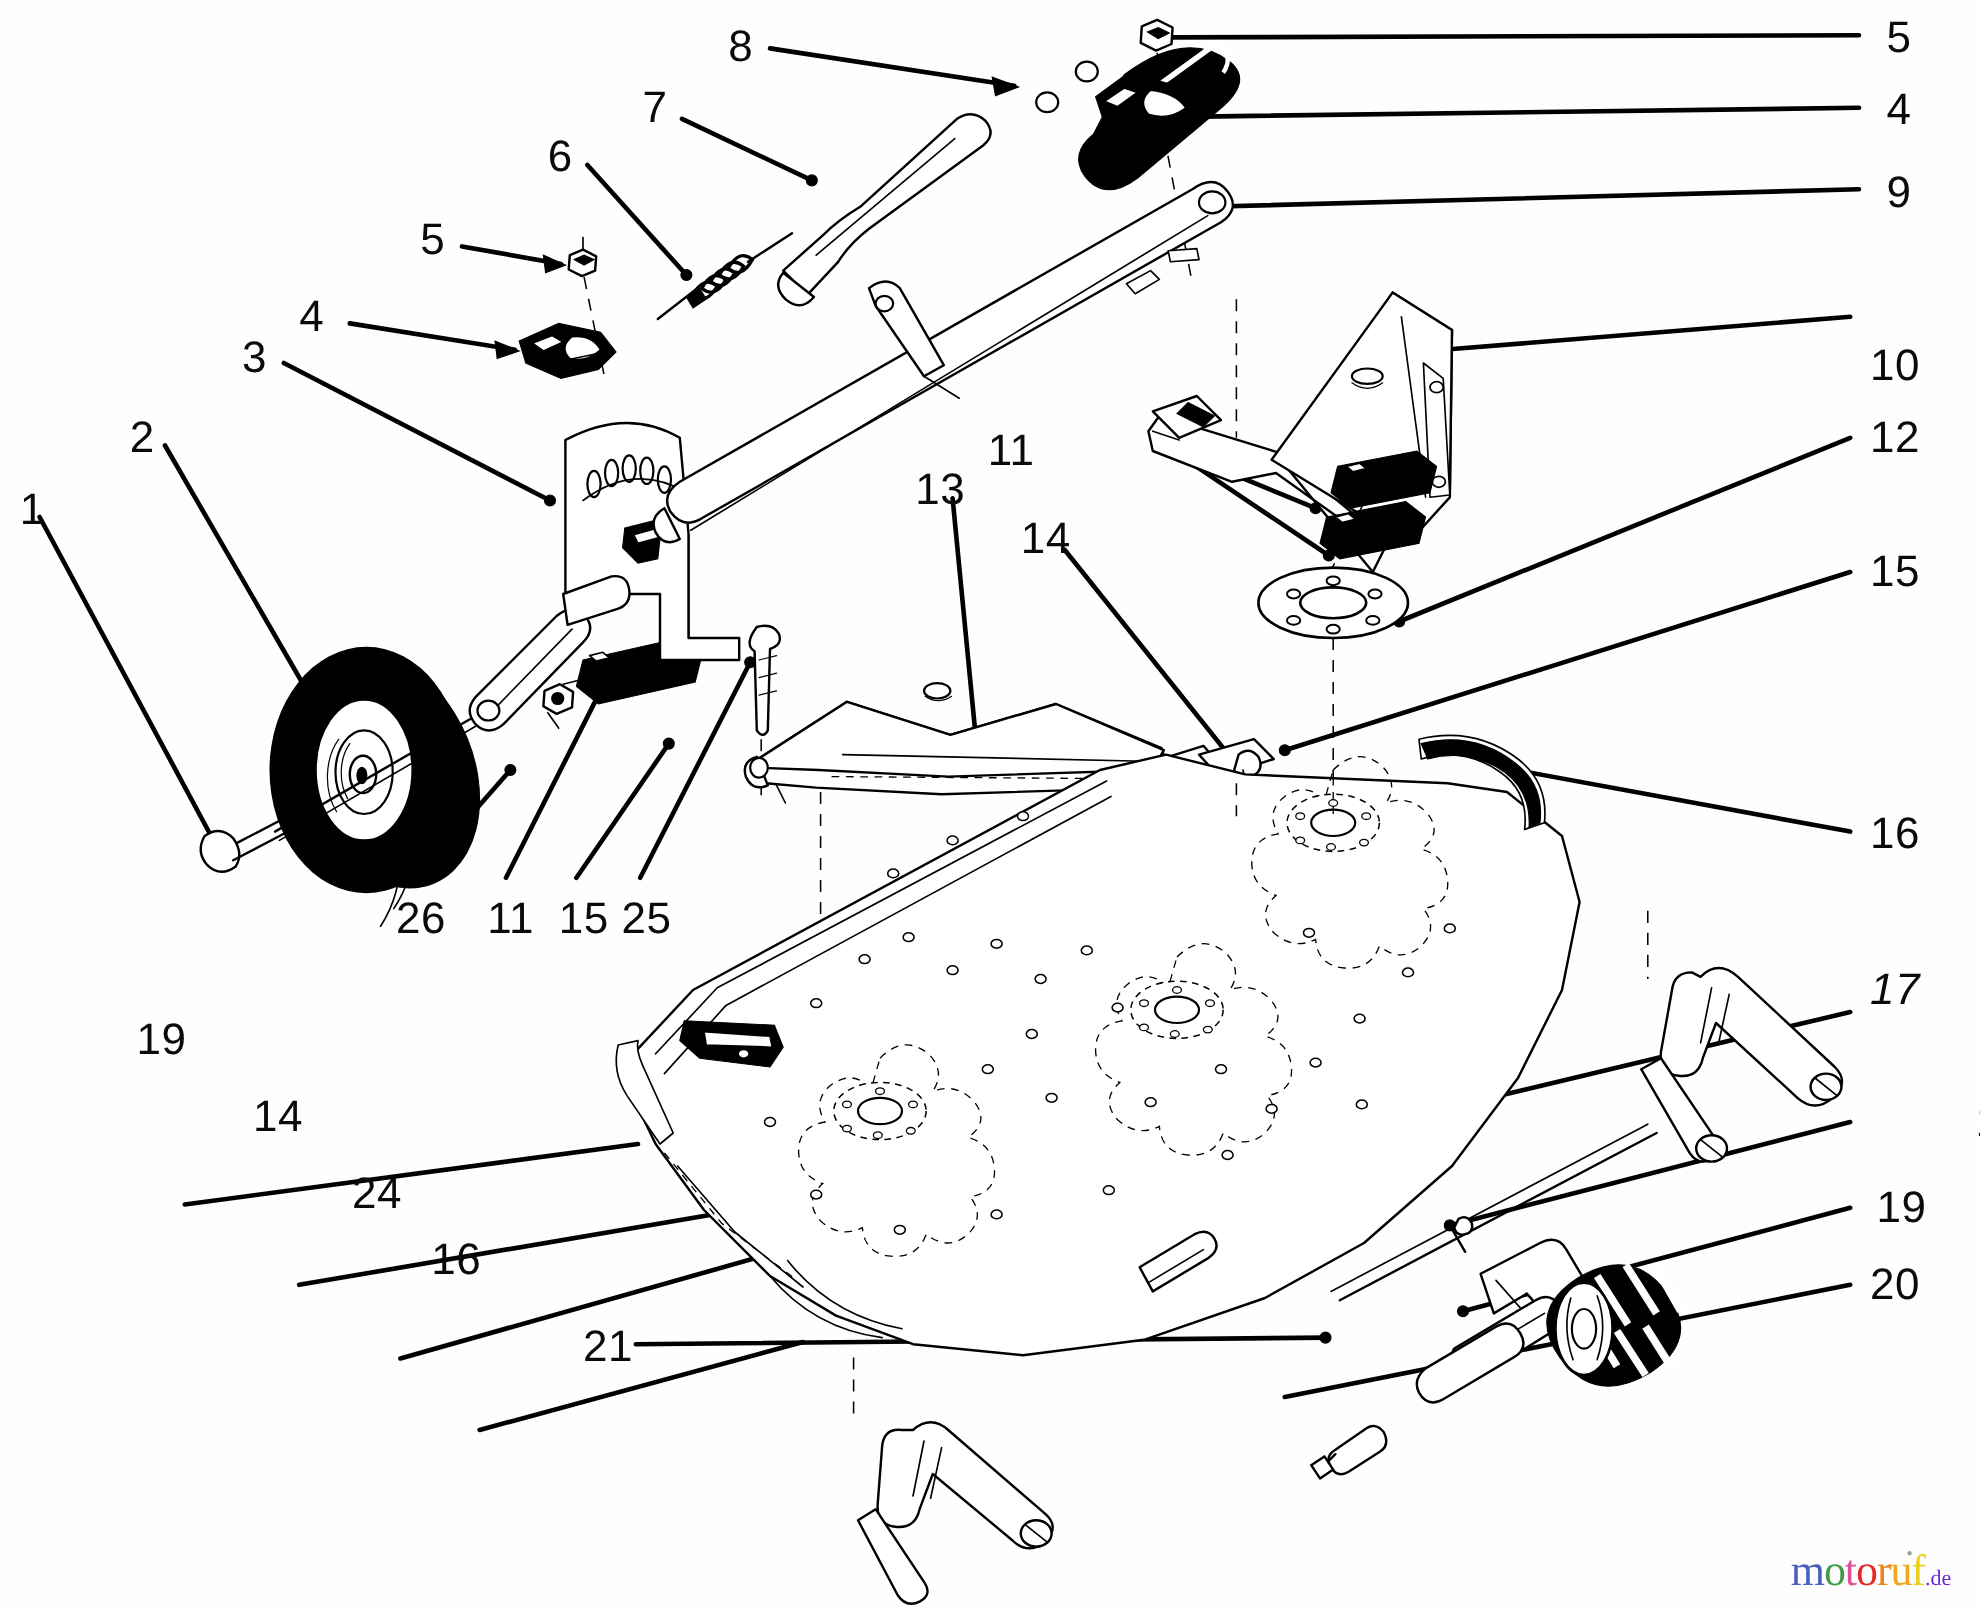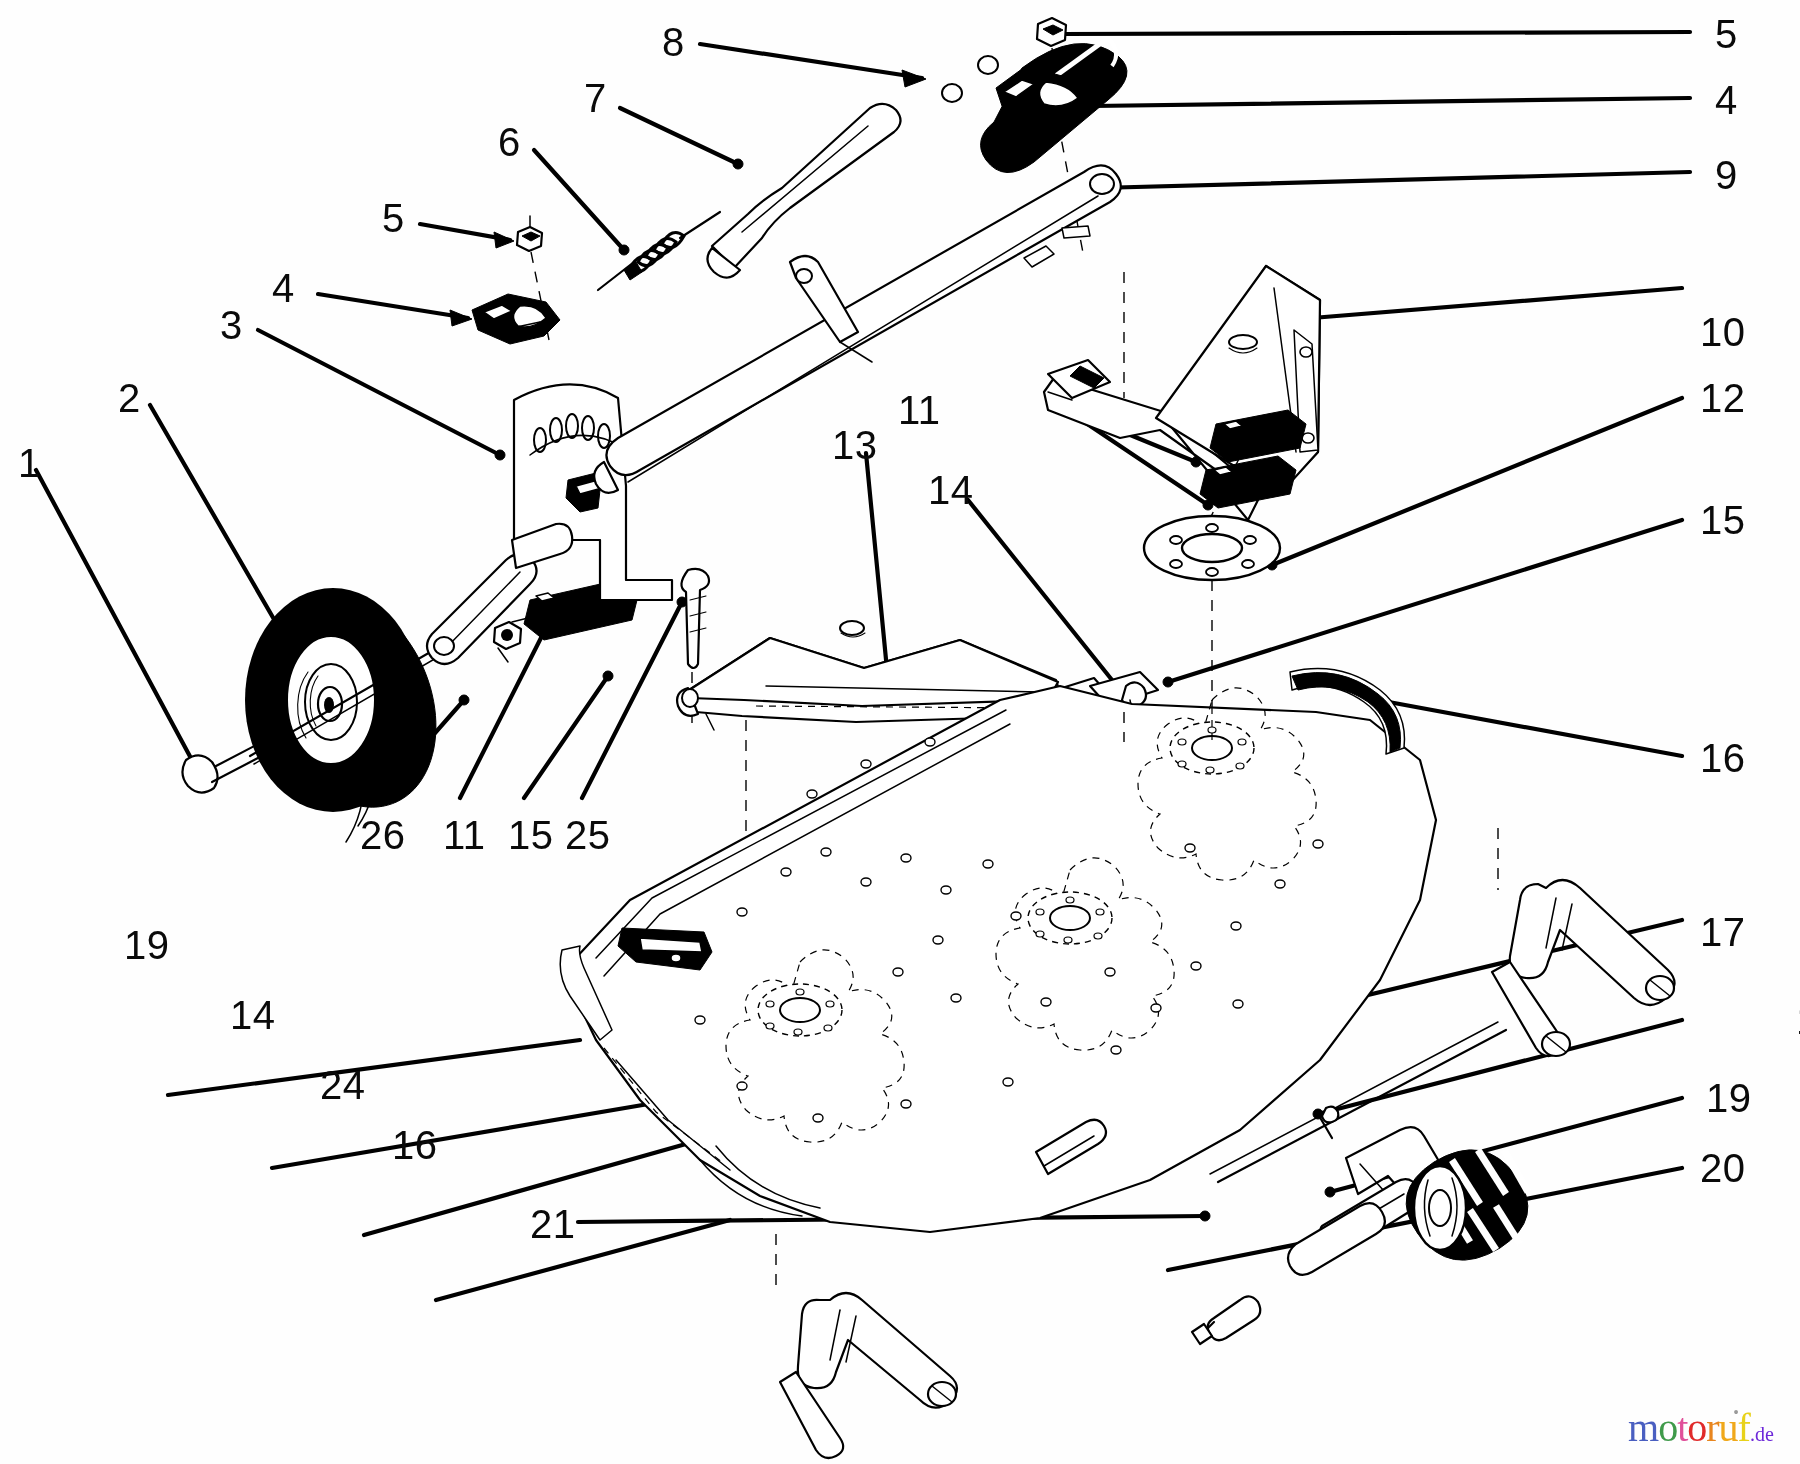--- a/index.html
+++ b/index.html
@@ -583,21 +583,21 @@
     <span class="callout" style="left:898px;top:390px;">11</span>
     <span class="callout" style="left:1700px;top:378px;">12</span>
     <span class="callout" style="left:832px;top:425px;">13</span>
     <span class="callout" style="left:928px;top:470px;">14</span>
     <span class="callout" style="left:1700px;top:500px;">15</span>
     <span class="callout" style="left:1700px;top:738px;">16</span>
     <span class="callout" style="left:360px;top:815px;">26</span>
     <span class="callout" style="left:443px;top:815px;">11</span>
     <span class="callout" style="left:508px;top:815px;">15</span>
     <span class="callout" style="left:565px;top:815px;">25</span>
-    <span class="callout" style="left:1700px;top:912px;">17</span>
+    <span class="callout" style="left:1700px;top:880px;font-style:italic;">17</span>
     <span class="callout" style="left:124px;top:925px;">19</span>
     <span class="callout" style="left:230px;top:995px;">14</span>
     <span class="callout" style="left:1796px;top:1000px;">18</span>
     <span class="callout" style="left:320px;top:1065px;">24</span>
     <span class="callout" style="left:1706px;top:1078px;">19</span>
     <span class="callout" style="left:392px;top:1125px;">16</span>
     <span class="callout" style="left:1700px;top:1148px;">20</span>
     <span class="callout" style="left:530px;top:1204px;">21</span>
   </div>
 

